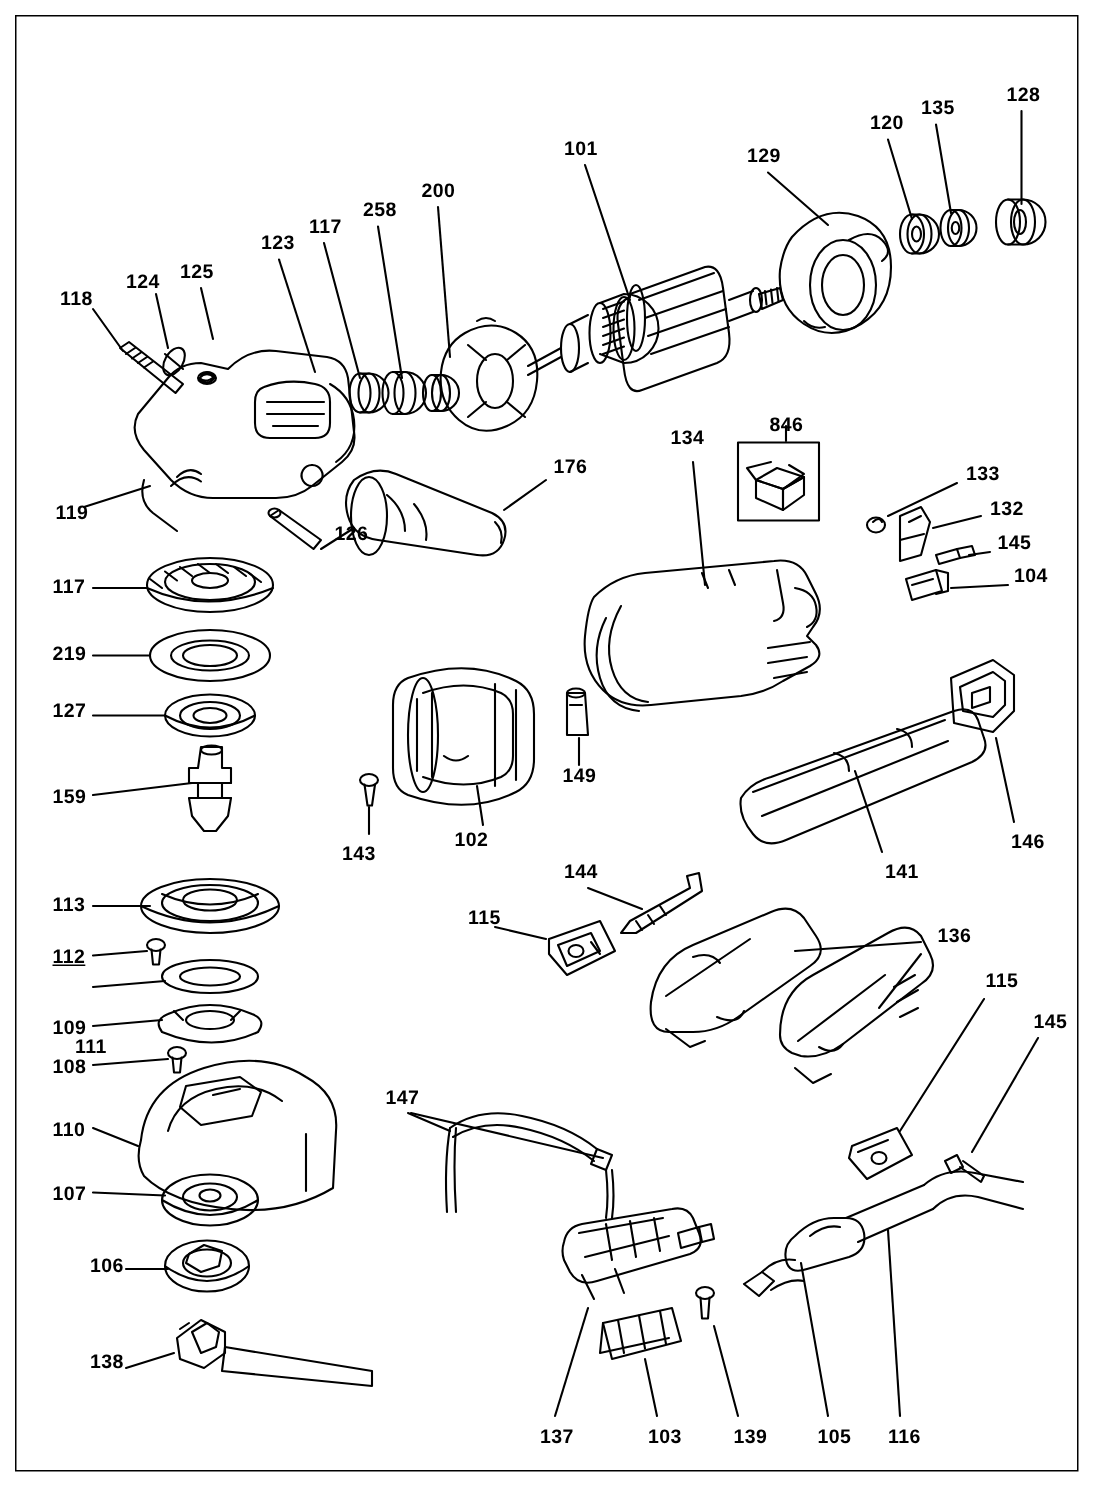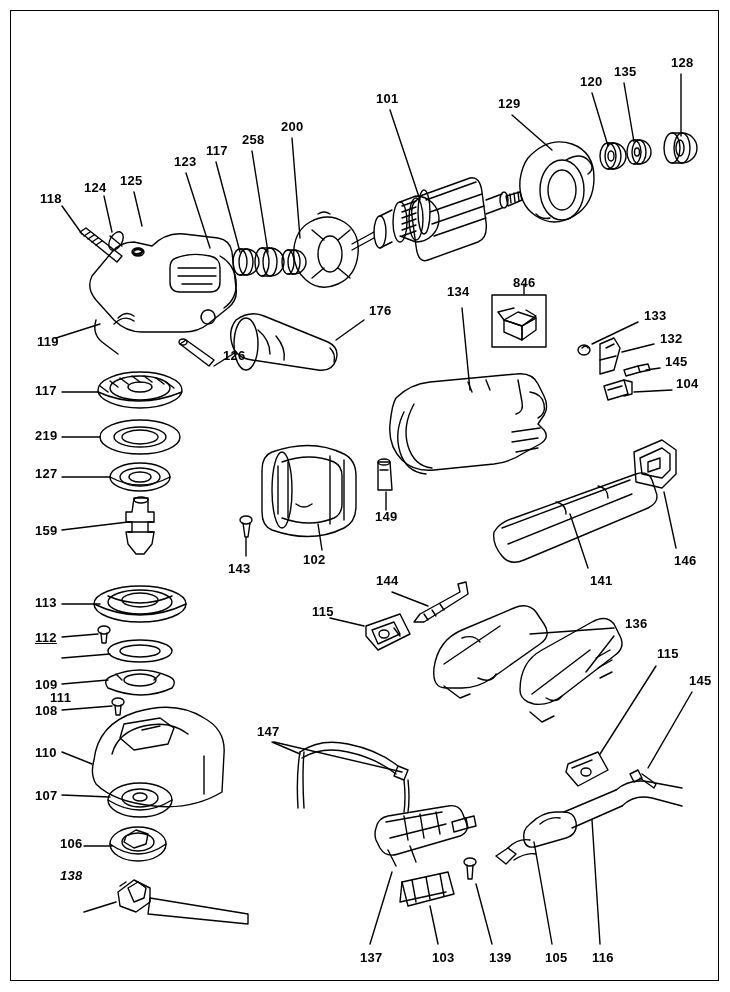--- a/index.html
+++ b/index.html
@@ -555,21 +555,21 @@
   <div class="lbl" style="left:674px; top:553px;">146</div>
 
   <div class="lbl" style="left:35px; top:595px;">113</div>
   <div class="lbl" style="left:35px; top:630px;text-decoration:underline;">112</div>
   <div class="lbl" style="left:35px; top:690px;margin-left:15px;">111</div>
   <div class="lbl" style="left:35px; top:677px;">109</div>
   <div class="lbl" style="left:35px; top:703px;">108</div>
   <div class="lbl" style="left:35px; top:745px;">110</div>
   <div class="lbl" style="left:35px; top:788px;">107</div>
   <div class="lbl" style="left:60px; top:836px;">106</div>
-  <div class="lbl" style="left:60px; top:868px;font-style:italic;">138</div>
+  <div class="lbl" style="left:60px; top:900px;">138</div>
 
   <div class="lbl" style="left:312px; top:604px;">115</div>
   <div class="lbl" style="left:376px; top:573px;">144</div>
   <div class="lbl" style="left:625px; top:616px;">136</div>
   <div class="lbl" style="left:657px; top:646px;">115</div>
   <div class="lbl" style="left:689px; top:673px;">145</div>
   <div class="lbl" style="left:257px; top:724px;">147</div>
 
   <div class="lbl" style="left:360px; top:950px;">137</div>
   <div class="lbl" style="left:432px; top:950px;">103</div>

